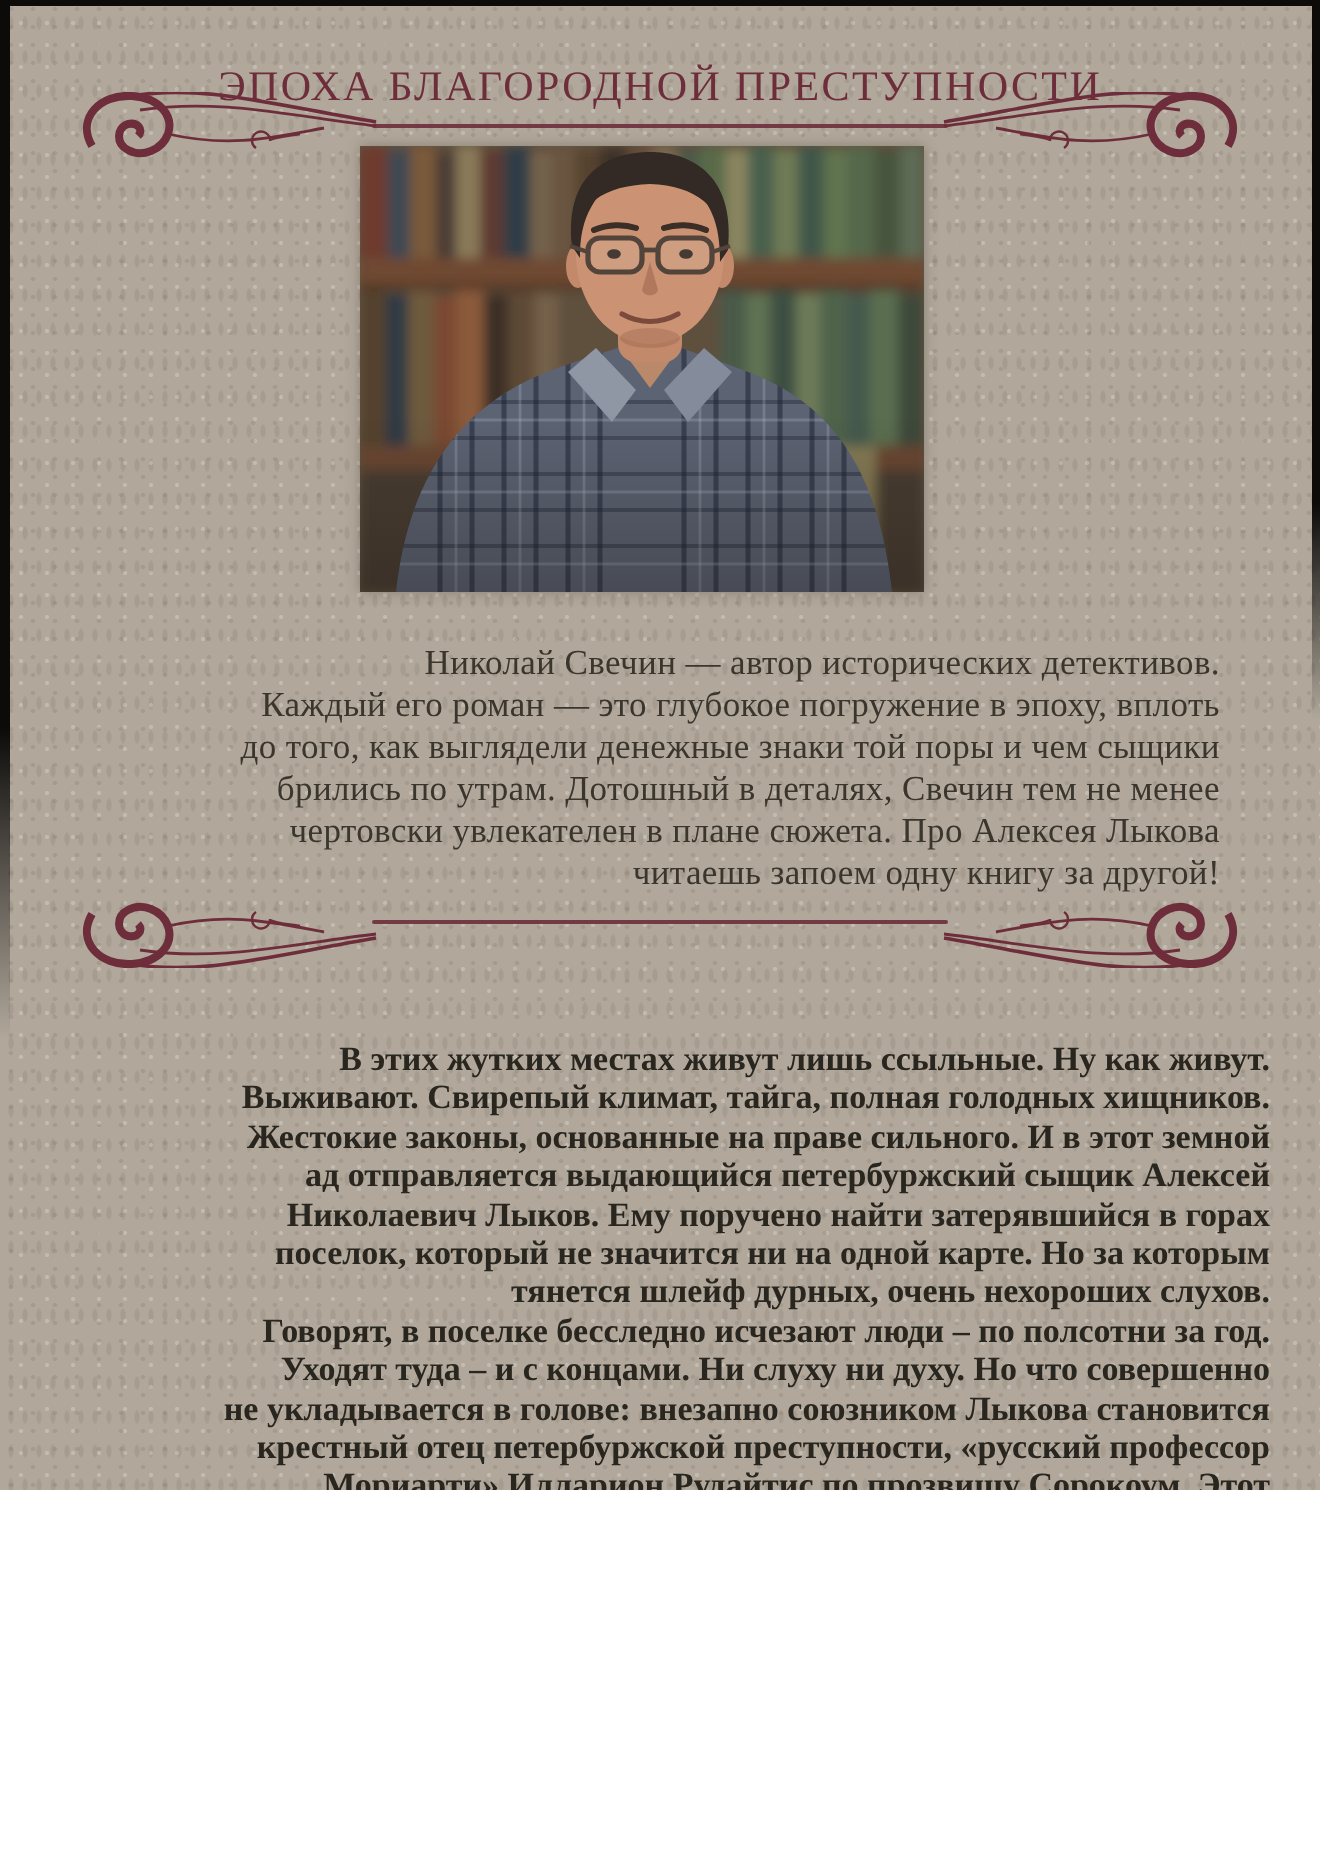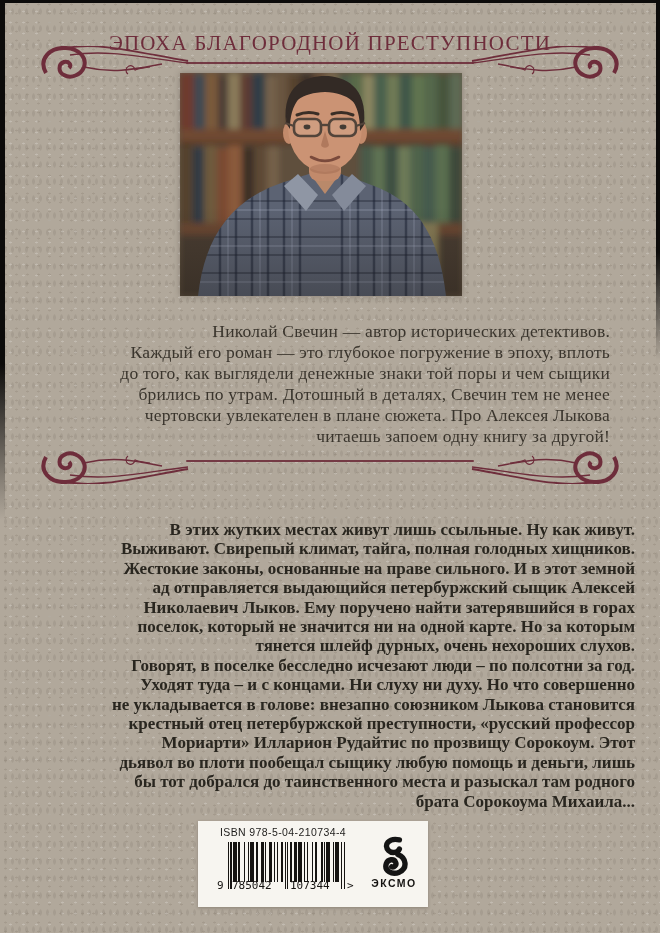--- a/index.html
+++ b/index.html
@@ -1,17 +1,17 @@
 <!DOCTYPE html>
 <html><head>
 <meta charset="utf-8">
 <style>
   html,body{margin:0;padding:0;}
   .page{
-    position:relative; width:660px; height:933px; overflow:hidden;
+    position:relative; width:660px; height:745px; overflow:hidden;
     background-color:var(--paper,#b1a89b);
     background-image:
       radial-gradient(rgba(110,100,85,0.20) 1px, transparent 1.4px),
       radial-gradient(rgba(255,255,255,0.22) 1px, transparent 1.3px),
       radial-gradient(rgba(90,80,70,0.13) 1px, transparent 1.6px);
     background-size:11px 9px,13px 11px,7px 17px;
     background-position:0 0,4px 6px,2px 3px;
     font-family:"Liberation Serif",serif;
   }
   .edge{position:absolute;background:#0c0b0a;}

